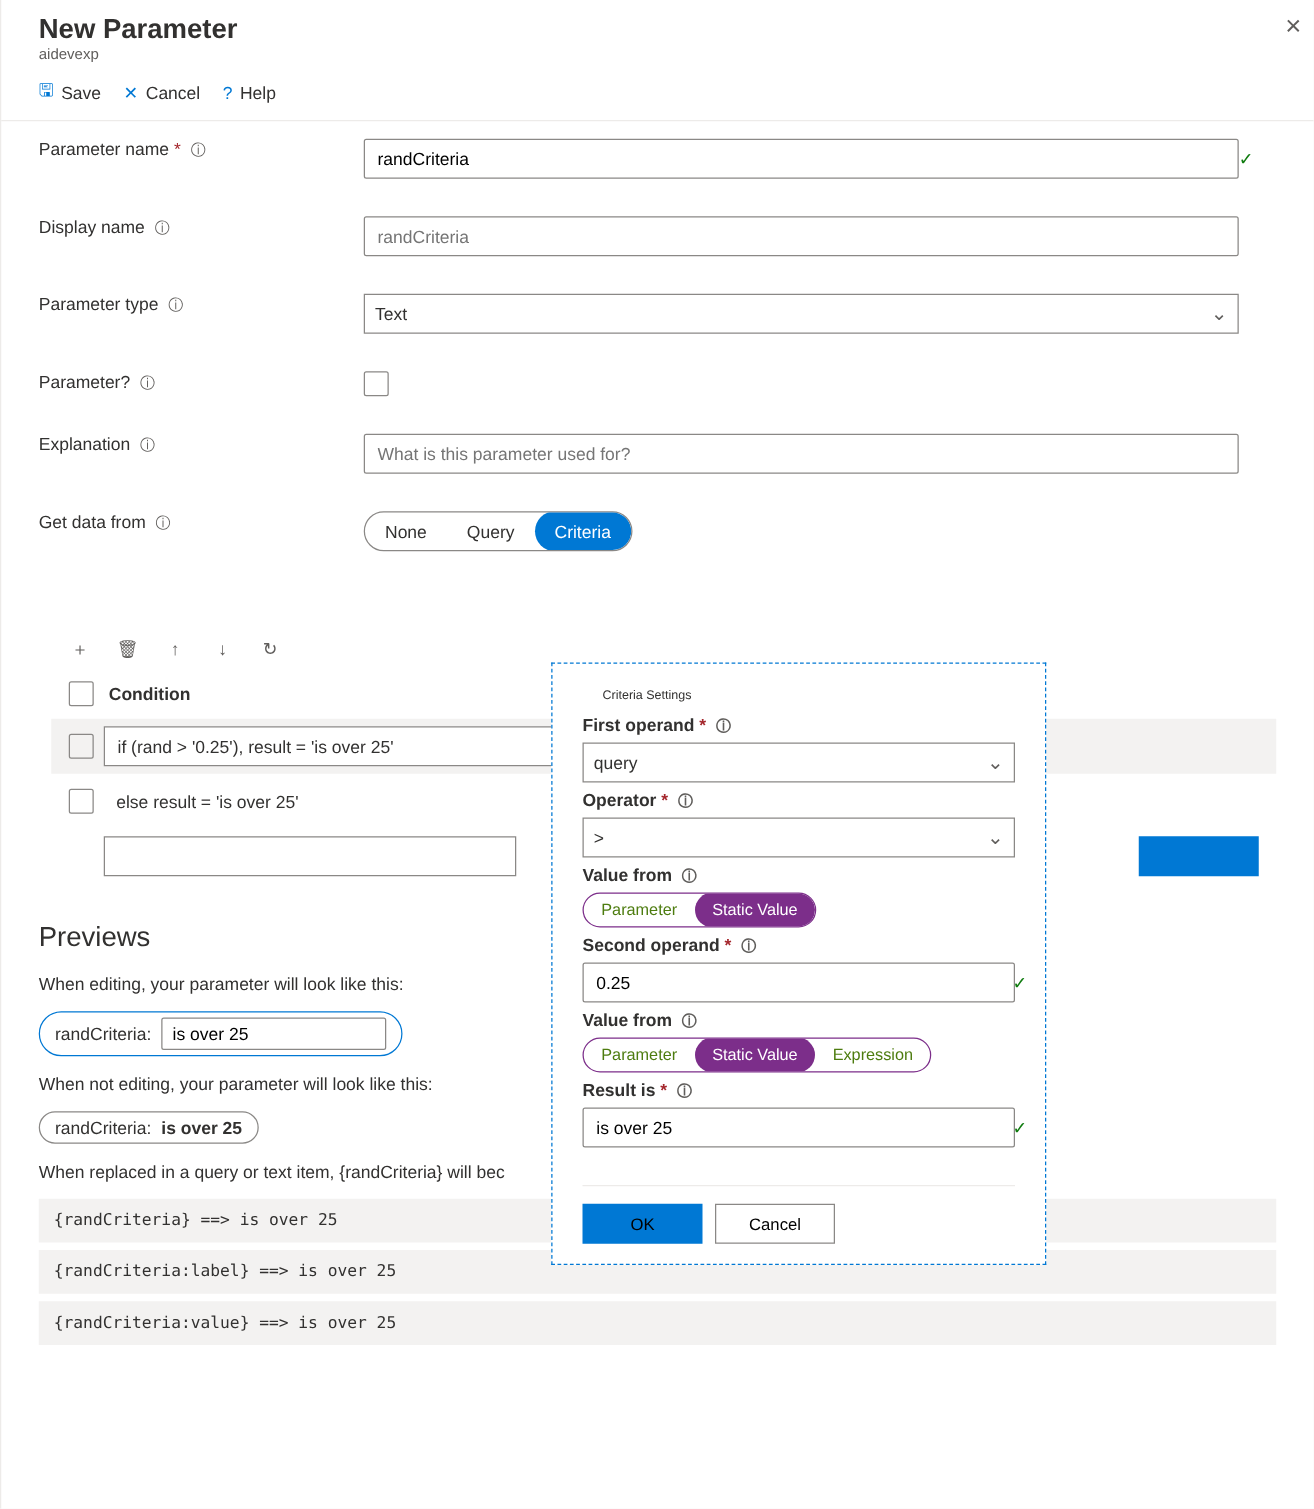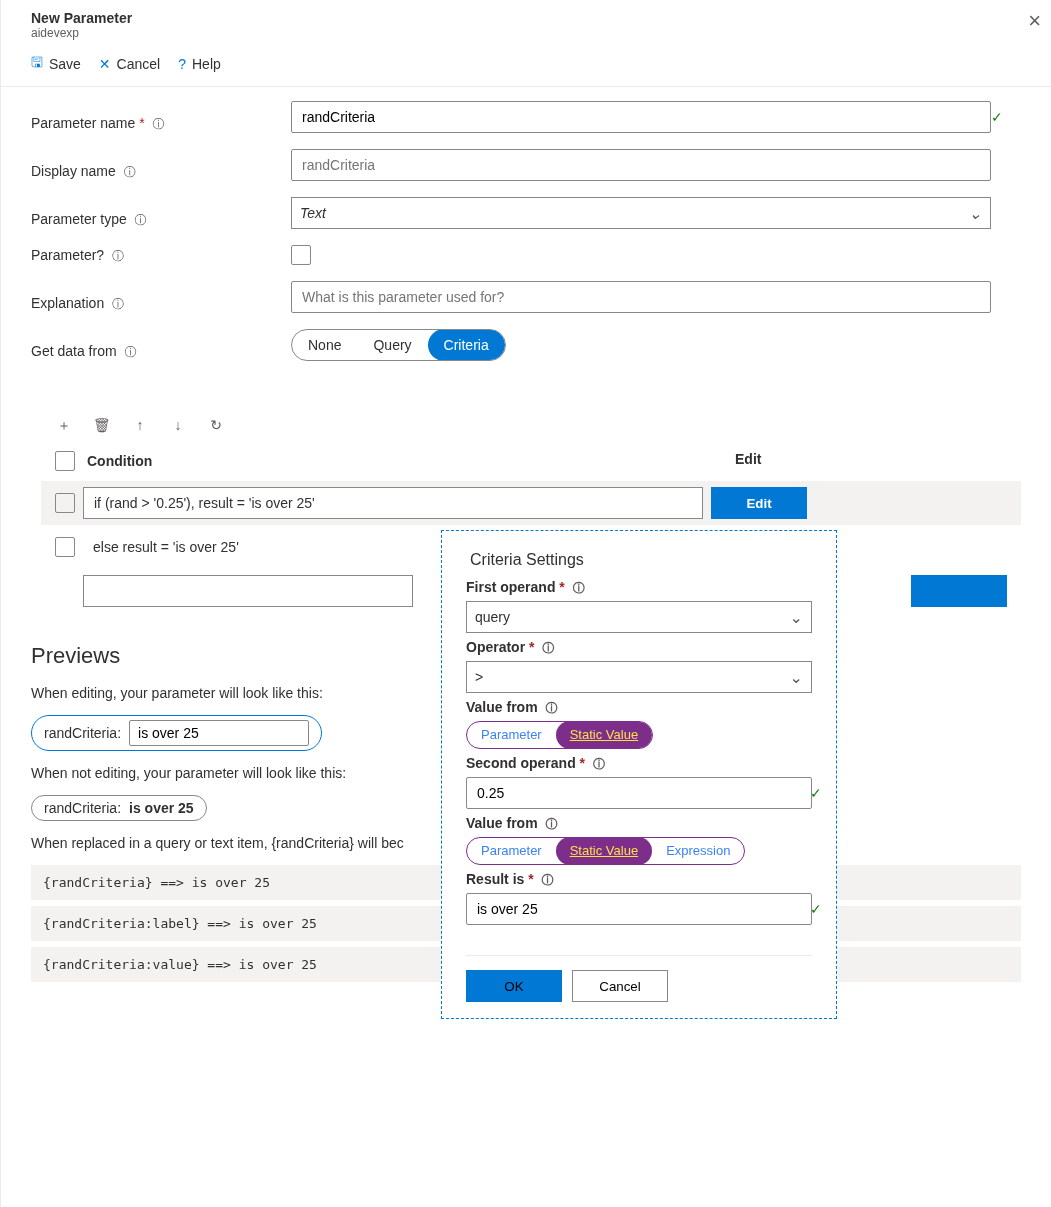--- a/index.html
+++ b/index.html
@@ -1,26 +1,26 @@
 <!DOCTYPE html>
 <html><head>
 <meta charset="utf-8">
 <style>
 * { box-sizing:border-box; font-family:"Segoe UI",Arial,sans-serif; }
 body { margin:0; background:#f7f7f7; font-size:14px; color:#323130; }
 .panel { background:#fff; width:1051px; min-height:1207px; position:relative; border-left:1px solid #edebe9; }
 .hdr { padding:10px 30px 0 30px; }
-.hdr h1 { margin:0; font-size:14px; font-weight:600; }
+.hdr h1 { margin:0; font-size:22px; font-weight:600; }
 .hdr .sub { font-size:12px; color:#605e5c; }
 .close-x { position:absolute; top:8px; right:10px; font-size:22px; color:#605e5c; cursor:pointer; }
 .tb { padding:12px 30px 10px 30px; border-bottom:1px solid #edebe9; display:flex; gap:18px; }
 .tb a { color:#323130; text-decoration:none; display:flex; align-items:center; gap:6px; }
 .ic-blue { color:#0078d4; }
 .form { padding:14px 30px; }
-.row { display:flex; align-items:flex-end; margin-bottom:16px; }
+.row { display:flex; align-items:flex-start; margin-bottom:30px; }
 .lab { width:260px; color:#323130; }
 .req { color:#a4262c; }
 .info-ic::after { content:"ⓘ"; color:#605e5c; font-size:12px; margin-left:4px; }
 input[type=text], select { height:32px; border:1px solid #8a8886; border-radius:2px; padding:0 10px; font-size:14px; }
 .w700 { width:700px; }
 .valid { border:1px solid #7c2e8a; }
 .chk-sq { width:20px; height:20px; border:1px solid #8a8886; border-radius:2px; display:inline-block; }
 .seg { display:inline-flex; border:1px solid #8a8886; border-radius:16px; overflow:hidden; height:32px; align-items:center; }
 .seg span { padding:0 16px; line-height:32px; cursor:pointer; }
 .seg .sel { background:#0078d4; color:#fff; border-radius:16px; }
@@ -33,27 +33,27 @@
 .crow.sel { background:#f3f2f1; }
 .crow .txt { flex:0 0 620px; border:1px solid #8a8886; height:32px; padding:0 10px; background:#fff; display:flex; align-items:center; }
 .edit-btn { background:#0078d4; color:#fff; border:none; height:32px; width:96px; font-weight:600; cursor:pointer; }
 .prev { padding:20px 30px; }
 .prev h2 { font-weight:400; font-size:22px; margin:10px 0 16px; }
 .pill { display:inline-flex; align-items:center; border:1px solid #8a8886; border-radius:20px; padding:4px 12px; gap:8px; }
 .pill.blue { border:1px solid #0078d4; }
 .pill input { height:26px; border:1px solid #8a8886; width:180px; padding:0 8px; }
 .code { background:#f3f2f1; font-family:Consolas,monospace; padding:10px 12px; margin:6px 0; font-size:13px; }
 .pop { position:absolute; top:530px; left:440px; width:396px; background:#fff; border:1px dashed #0078d4; padding:20px 24px 16px; }
-.pop h3 { margin:0 4px 10px; font-size:16px; font-weight:400; }
+.pop h3 { margin:0 16px 10px; font-size:10px; font-weight:400; }
 .plab { font-weight:600; margin:6px 0 4px; display:block; }
 .psel { width:100%; height:32px; border:1px solid #8a8886; padding:0 8px; display:flex; align-items:center; justify-content:space-between; }
 .pin { width:100%; height:32px; border:1px solid #7c2e8a; padding:0 8px; }
 .seg2 { display:inline-flex; border:1px solid #7c2e8a; border-radius:16px; overflow:hidden; height:28px; align-items:center; }
-.seg2 span { padding:0 14px; line-height:28px; color:#3b82f6; cursor:pointer; font-size:13px; }
-.seg2 .sel { background:#7c2e8a; color:#fde047; border-radius:16px;text-decoration:underline; }
+.seg2 span { padding:0 14px; line-height:28px; color:#4d7c0f; cursor:pointer; font-size:13px; }
+.seg2 .sel { background:#7c2e8a; color:#ffffff; border-radius:16px; }
 .pbtns { display:flex; gap:10px; margin-top:30px; padding-top:14px; border-top:1px solid #edebe9; }
 .btn-p { background:#0078d4; color:#000000; border:none; height:32px; width:96px; cursor:pointer; }
 .btn-s { background:#fff; border:1px solid #8a8886; height:32px; width:96px; cursor:pointer; }
 .chev::after{content:"⌄";font-size:16px;color:#605e5c;}
 .ok-mark{color:#107c10;position:absolute;margin-left:-24px;margin-top:8px;}
 .reldiv{position:relative;}
 </style>
 </head>
 <body>
 
@@ -82,21 +82,21 @@
   <div class="row">
    <span class="lab"><span>Parameter name</span> <span class="req">*</span> <span class="info-ic"></span></span>
    <div class="reldiv"><input type="text" class="w700 valid" value="randCriteria" style=""><span class="ok-mark" style="left:724px;top:0;">✓</span></div>
   </div>
   <div class="row">
    <span class="lab"><span>Display name</span> <span class="info-ic"></span></span>
    <input type="text" class="w700" placeholder="randCriteria" style="">
   </div>
   <div class="row">
    <span class="lab"><span>Parameter type</span> <span class="info-ic"></span></span>
-   <div class="psel" style="width:700px;font-style:italic;">
+   <div class="psel" style="width:700px;">
           <span>Text</span>
           <span class="chev"></span>
         </div>
   </div>
   <div class="row">
    <span class="lab"><span>Parameter?</span> <span class="info-ic"></span></span>
    <span class="chk-sq"></span>
   </div>
   <div class="row">
    <span class="lab"><span>Explanation</span> <span class="info-ic"></span></span>

